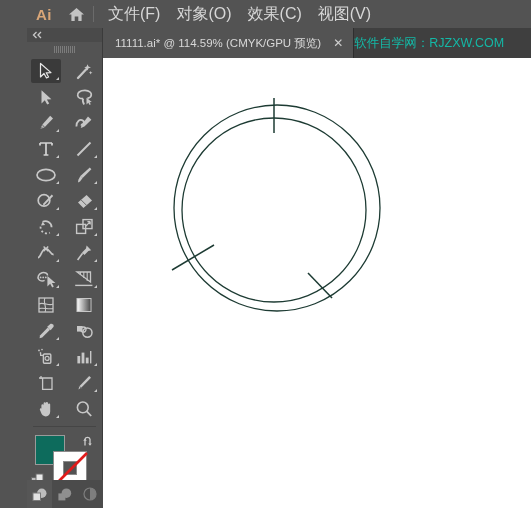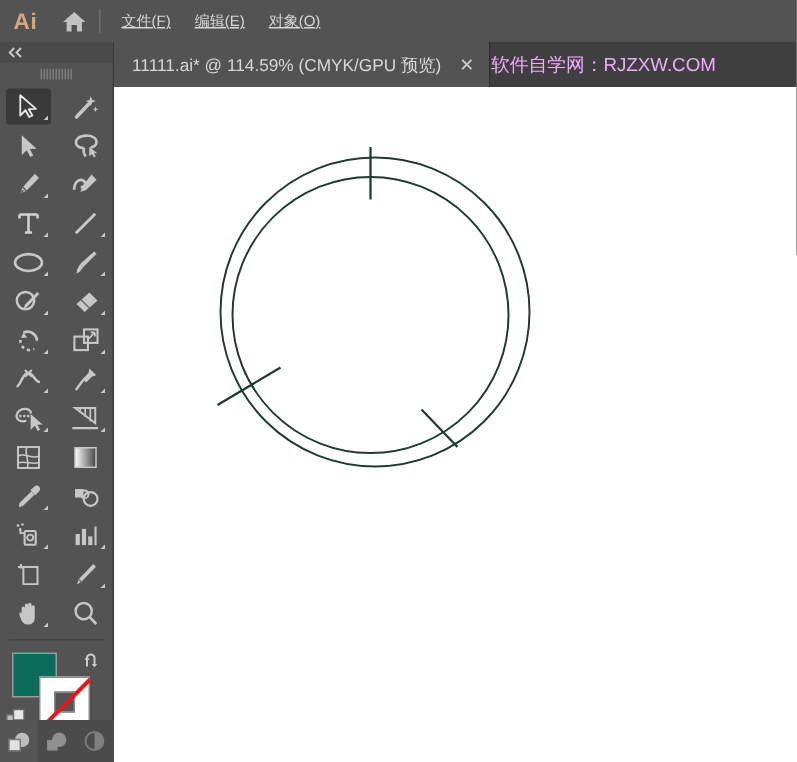--- a/index.html
+++ b/index.html
@@ -2,40 +2,40 @@
 <html><head>
 <meta charset="utf-8">
 <style>
   * { box-sizing: border-box; margin: 0; padding: 0; }
   html, body {
     width: 531px; height: 508px;
     overflow: hidden;
     background: #535353;
     font-family: "Liberation Sans", "DejaVu Sans", sans-serif;
   }
-  #app { position: relative; width: 455px; height: 508px; }
+  #app { position: relative; width: 455px; height: 508px; margin-left: 27px; }
 
   
   .menubar {
     position: absolute; left: 0; top: 0; width: 531px; height: 28px;
     background: #535353;
     display: flex; align-items: center;
   }
   .ai-logo {
     width: 34px; text-align: center;
     color: #d9a678; font-size: 15px; font-weight: bold;
     letter-spacing: .5px;
   }
   .home-icon { width: 30px; display: flex; align-items: center; justify-content: center; }
   .menu-div {
     width: 1px; height: 16px; background: #6b6b6b; margin: 0 6px 0 2px;
   }
   .menu-items { display: flex; align-items: center; }
   .menu-item {
-    color: #d6d6d6; font-size: 10px; padding: 4px 8px; white-space: nowrap; text-decoration: underline;
+    color: #d6d6d6; font-size: 16px; padding: 4px 8px; white-space: nowrap;
   }
 
   
   .tabbar {
     position: absolute; left: 76px; top: 28px; width: 455px; height: 30px;
     background: #3f3f3f;
     display: flex; align-items: stretch;
   }
   .doc-tab {
     background: #535353;
@@ -43,21 +43,21 @@
     padding: 0 6px 0 12px;
     border-right: 1px solid #2e2e2e;
   }
   .tab-title { color: #d8d8d8; font-size: 11.5px; white-space: nowrap; }
   .tab-close {
     color: #cfcfcf; font-size: 12px; margin-left: 12px; margin-right: 4px;
     line-height: 1;
   }
   .watermark {
     display: flex; align-items: center; 
-    color: #f0abfc; font-size: 12.5px; white-space: nowrap;
+    color: #14b8a6; font-size: 12.5px; white-space: nowrap;
   }
 
   
   .toolpanel {
     position: absolute; left: 0; top: 28px; width: 76px; height: 480px;
     background: #535353;
     border-right: 1px solid #3b3b3b;
   }
   .tool-collapse {
     height: 14px; display: flex; align-items: center; padding-left: 5px;
@@ -151,22 +151,23 @@
   <div class="menubar">
     <div class="ai-logo">Ai</div>
     <div class="home-icon">
       <svg width="17" height="15" viewBox="0 0 17 15">
         <path d="M8.5 1 L16 7.6 L13.6 7.6 L13.6 14 L10.3 14 L10.3 9.6 L6.7 9.6 L6.7 14 L3.4 14 L3.4 7.6 L1 7.6 Z" fill="#c2c2c2"></path>
       </svg>
     </div>
     <div class="menu-div"></div>
     <div class="menu-items">
       <div class="menu-item">文件(F)</div>
-      <div class="menu-item">编辑(E)</div>
       <div class="menu-item">对象(O)</div>
+      <div class="menu-item">效果(C)</div>
+      <div class="menu-item">视图(V)</div>
     </div>
   </div>
 
   <div class="tabbar">
     <div class="doc-tab">
       <span class="tab-title">11111.ai* @ 114.59% (CMYK/GPU 预览)</span>
       <span class="tab-close">✕</span>
     </div>
     <div class="watermark">软件自学网：RJZXW.COM</div>
   </div>

